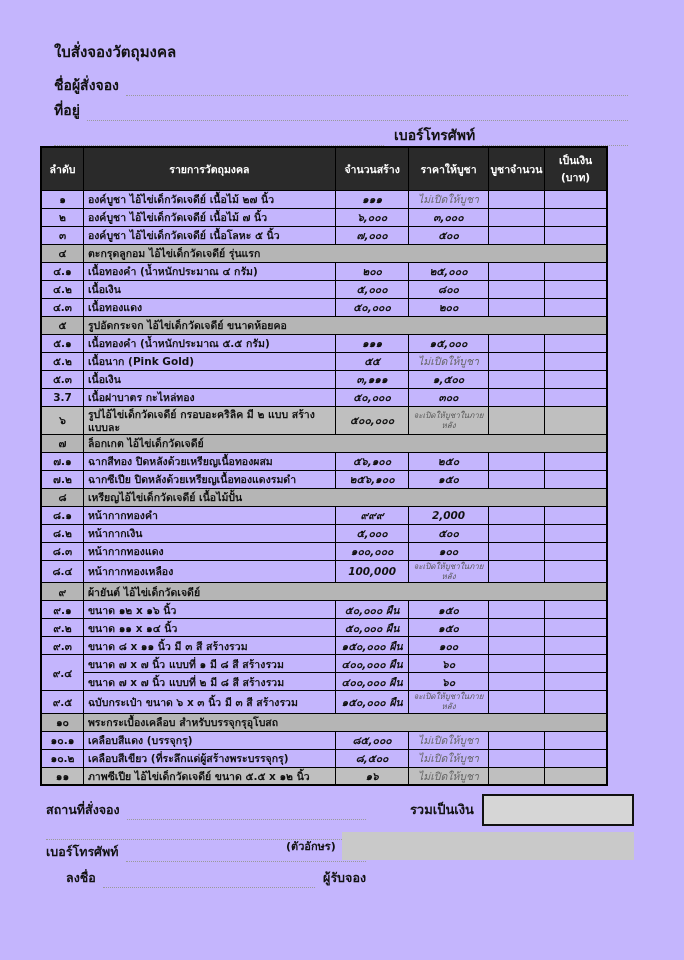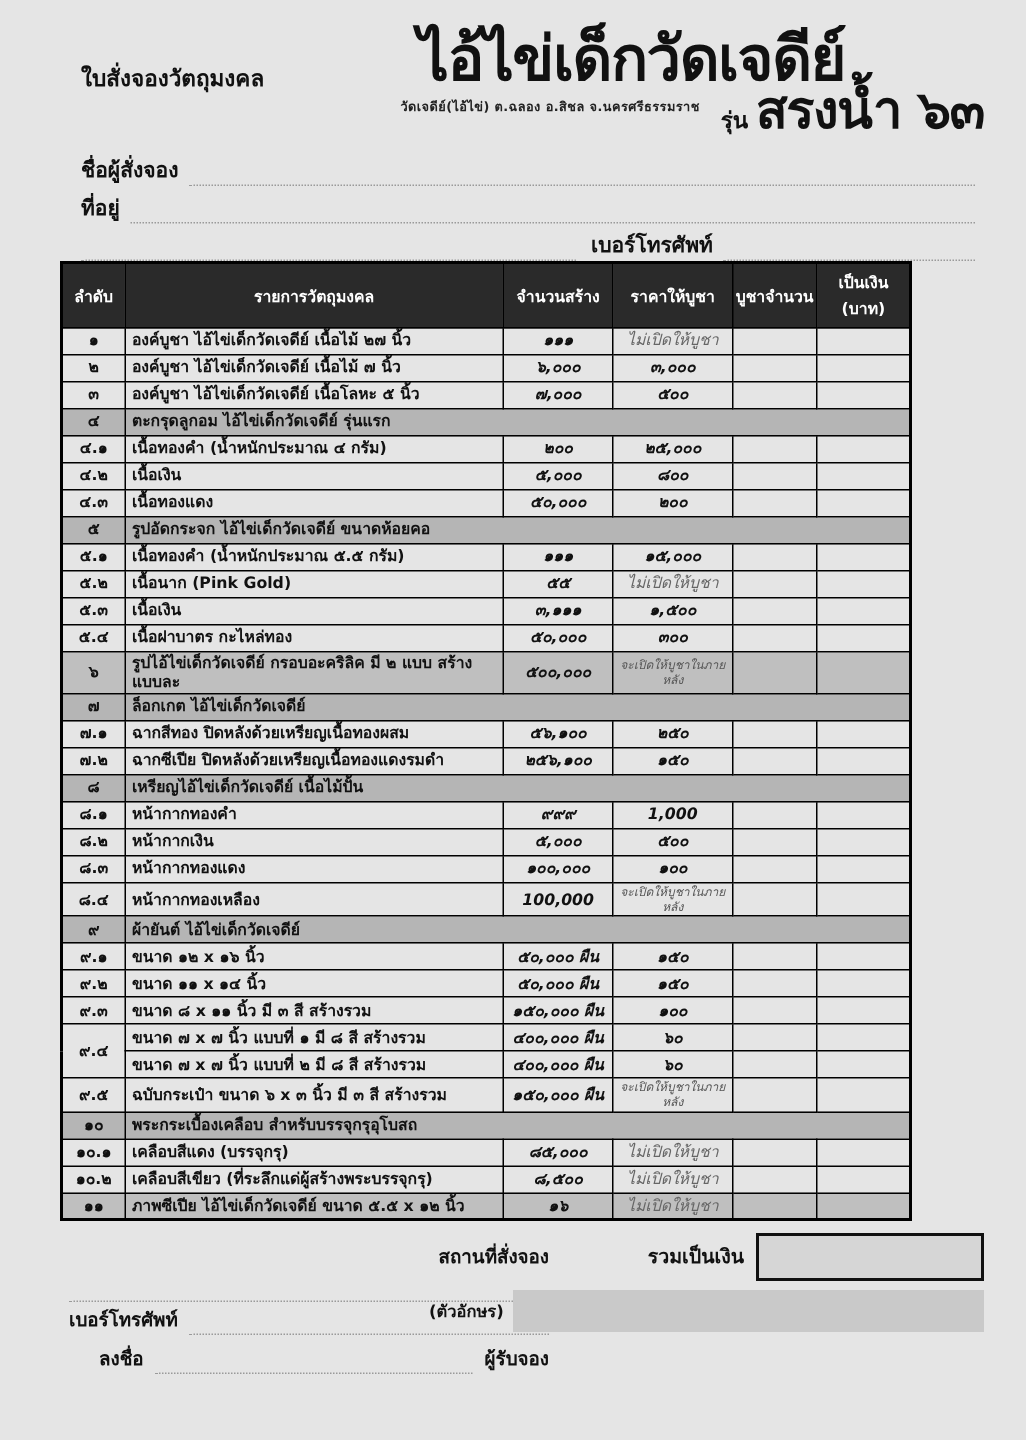--- a/index.html
+++ b/index.html
@@ -1,21 +1,21 @@
 <!DOCTYPE html>
 <html><head>
 <meta charset="utf-8">
 <style>
   * { box-sizing: border-box; margin: 0; padding: 0; }
   html,body { background:#888; }
   body { font-family: "DejaVu Sans", "Liberation Sans", sans-serif; }
   .page {
-    width: 684px; height: 960px; margin: 0 auto; background: #e5e5e5;
+    width: 684px; height: 960px; margin: 0 auto; background: #c4b5fd;
     color: #111; overflow: hidden; position: relative;
-    padding: 18px 28px 0 40px;
+    padding: 18px 50px 0 40px;
   }
 
   
   .header { display: flex; align-items: flex-start; padding-left: 14px; }
   .form-label { font-size: 15px; font-weight: bold; margin-top: 22px; white-space: nowrap; }
   .header-right { flex: 1; margin-left: 10px; }
   .main-title { font-size: 41px; font-weight: 800; line-height: 1.05; letter-spacing: -1px; text-align: center; }
   .title-line2 { display: flex; justify-content: flex-end; align-items: flex-start; margin-top: -4px; }
   .subtitle { font-size: 8.5px; font-weight: bold; color: #222; margin-top: 7px; letter-spacing: 0.3px; }
   .edition-prefix { font-size: 15px; font-weight: bold; margin: 11px 5px 0 14px; }
@@ -47,47 +47,39 @@
   tr.section td { background: #b5b5b5; }
   tr.shaded td { background: #bfbfbf; }
   .na { font-style: italic; color: #666; font-weight: normal; }
   .later { font-style: italic; color: #555; font-weight: normal; font-size: 8px; }
   .col-no { width: 7.5%; } .col-desc { width: 44.5%; } .col-qty { width: 13%; }
   .col-price { width: 14%; } .col-buy { width: 10%; } .col-amt { width: 11%; }
 
   
   .footer { position: relative; height: 150px; margin-top: 8px; font-weight: bold; }
   .f-abs { position: absolute; display: flex; align-items: flex-end; font-size: 12.5px; }
-  .place-row { top: 6px; left: 6px; width: 320px; flex-direction: column; }
+  .place-row { top: 6px; left: 6px; width: 320px; }
   .line2 { top: 30px; left: 6px; width: 320px; }
   .phone2-row { top: 48px; left: 6px; width: 320px; }
   .total-row { top: 0px; right: 0px; }
   .total-label { font-size: 13px; margin-right: 8px; margin-bottom: 6px; }
   .total-box { width: 152px; height: 32px; border: 2px solid #111; background: #d6d6d6; }
   .text-row { top: 38px; left: 246px; right: 0; align-items: center; }
   .text-label { font-size: 11px; margin-right: 6px; }
   .text-box { flex: 1; height: 28px; background: #c9c9c9; }
   .sign-receiver { top: 74px; left: 26px; width: 300px; }
   .sig-suffix { margin-left: 8px; white-space: nowrap; }
 </style>
 </head>
 <body>
 
 <div class="page">
 
   <div class="header">
     <div class="form-label">ใบสั่งจองวัตถุมงคล</div>
-    <div class="header-right">
-      <div class="main-title">ไอ้ไข่เด็กวัดเจดีย์</div>
-      <div class="title-line2">
-        <div class="subtitle">วัดเจดีย์(ไอ้ไข่) ต.ฉลอง อ.สิชล จ.นครศรีธรรมราช</div>
-        <div class="edition-prefix">รุ่น</div>
-        <div class="edition">สรงน้ำ ๖๓</div>
-      </div>
-    </div>
   </div>
 
   <div class="fields">
     <div class="field-row">
       <span class="label">ชื่อผู้สั่งจอง</span>
       <span class="dotline"></span>
     </div>
     <div class="field-row">
       <span class="label">ที่อยู่</span>
       <span class="dotline"></span>
@@ -194,21 +186,21 @@
         </tr>
         <tr class="item">
           <td class="c-no">๕.๓</td>
           <td class="c-desc">เนื้อเงิน</td>
           <td class="c-qty">๓,๑๑๑</td>
           <td class="c-price">๑,๕๐๐</td>
           <td class="c-buy"></td>
           <td class="c-amt"></td>
         </tr>
         <tr class="item">
-          <td class="c-no">๕.๔</td>
+          <td class="c-no">3.7</td>
           <td class="c-desc">เนื้อฝาบาตร กะไหล่ทอง</td>
           <td class="c-qty">๕๐,๐๐๐</td>
           <td class="c-price">๓๐๐</td>
           <td class="c-buy"></td>
           <td class="c-amt"></td>
         </tr>
         <tr class="shaded">
           <td class="c-no">๖</td>
           <td class="c-desc">รูปไอ้ไข่เด็กวัดเจดีย์ กรอบอะคริลิค มี ๒ แบบ สร้างแบบละ</td>
           <td class="c-qty">๕๐๐,๐๐๐</td>
@@ -237,21 +229,21 @@
           <td class="c-amt"></td>
         </tr>
         <tr class="section">
           <td class="c-no">๘</td>
           <td class="c-desc" colspan="5">เหรียญไอ้ไข่เด็กวัดเจดีย์ เนื้อไม้ปั้น</td>
         </tr>
         <tr class="item">
           <td class="c-no">๘.๑</td>
           <td class="c-desc">หน้ากากทองคำ</td>
           <td class="c-qty">๙๙๙</td>
-          <td class="c-price">1,000</td>
+          <td class="c-price">2,000</td>
           <td class="c-buy"></td>
           <td class="c-amt"></td>
         </tr>
         <tr class="item">
           <td class="c-no">๘.๒</td>
           <td class="c-desc">หน้ากากเงิน</td>
           <td class="c-qty">๕,๐๐๐</td>
           <td class="c-price">๕๐๐</td>
           <td class="c-buy"></td>
           <td class="c-amt"></td>

